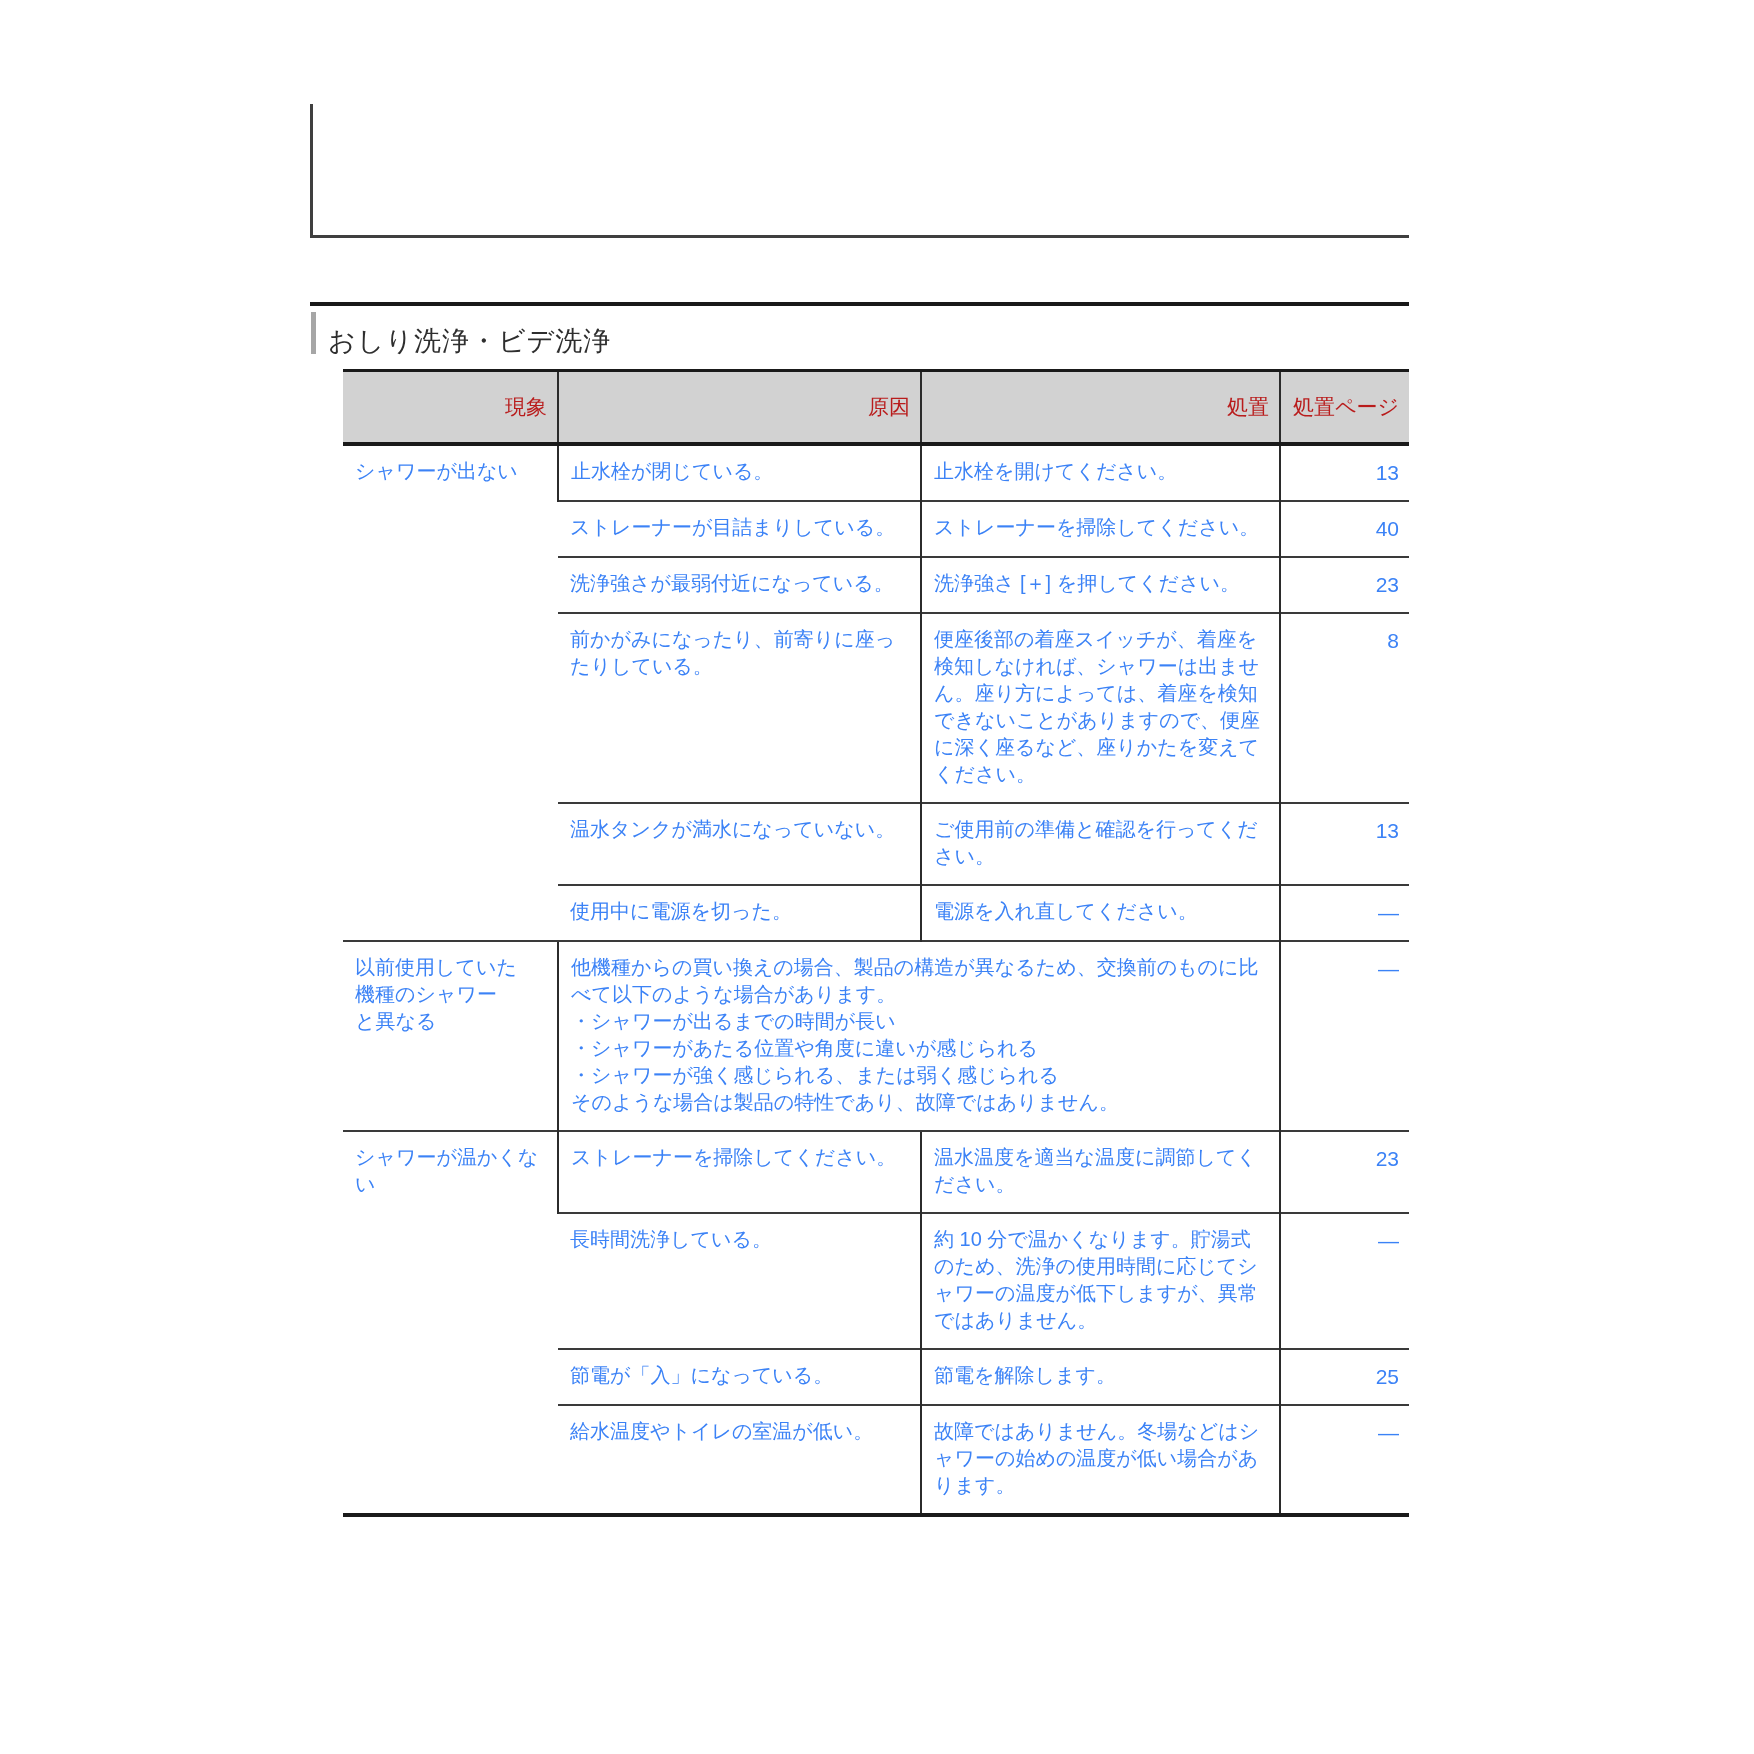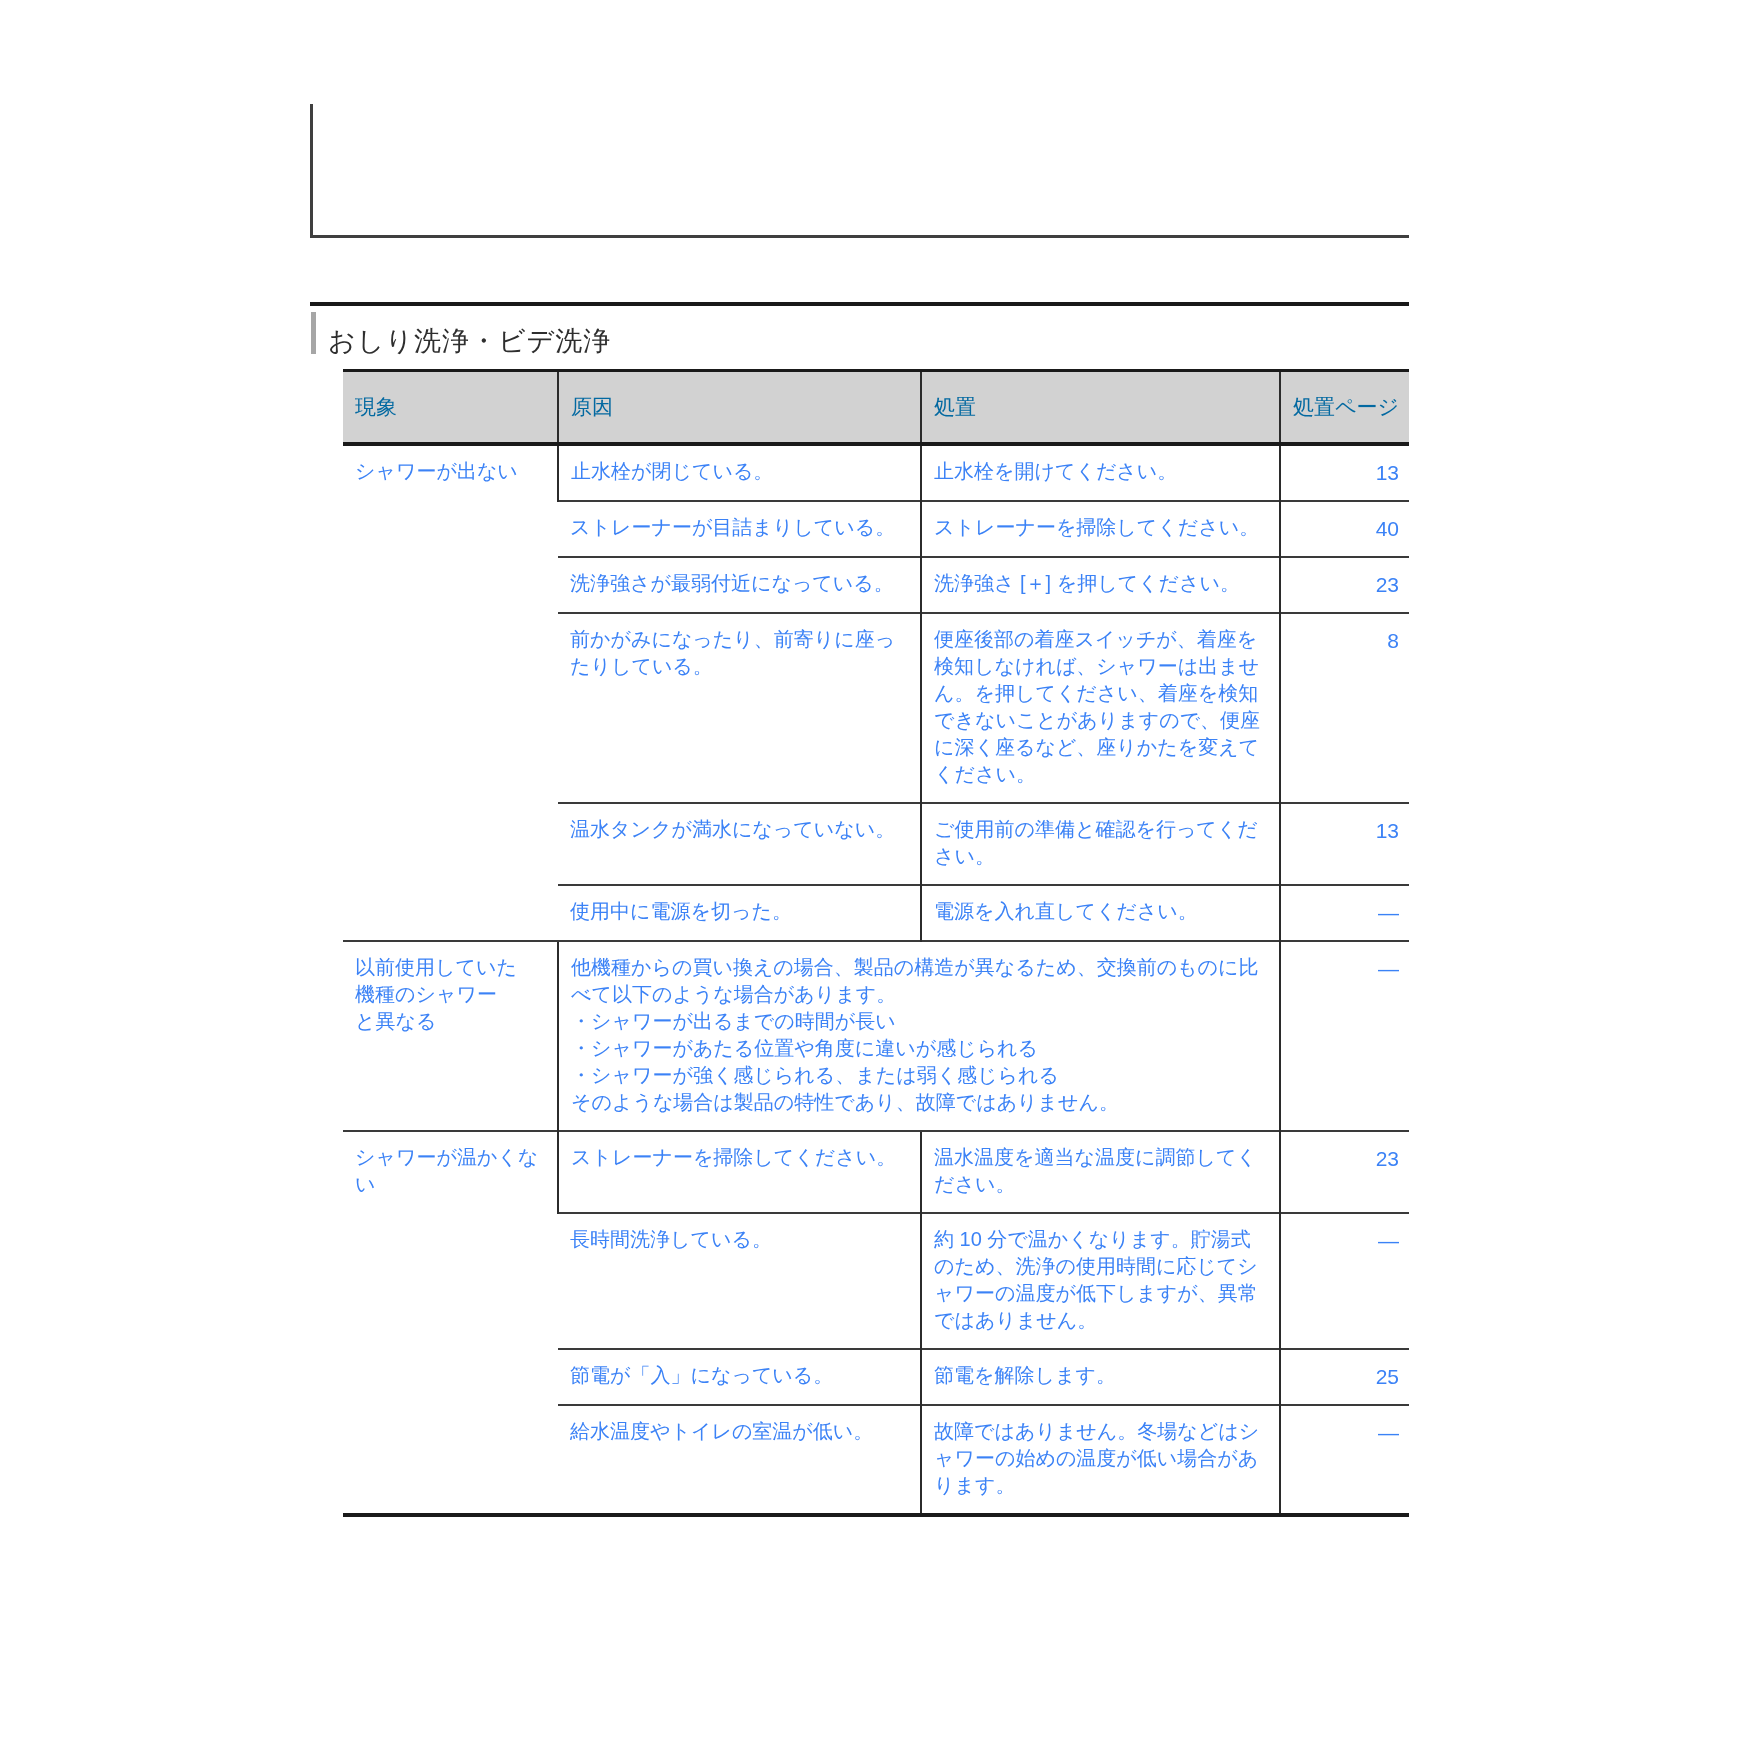--- a/index.html
+++ b/index.html
@@ -81,23 +81,23 @@
     border-collapse:collapse;
     table-layout:fixed;
     border-top:3px solid #1a1a1a;
     border-bottom:4px solid #1a1a1a;
     font-size:20px;
   }
   .faq-table th{
     background:#d2d2d2;
     border-bottom:4px solid #1a1a1a;
     font-weight:normal;
-    text-align:left;
+    text-align:right;
     font-size:21px;
-    color:#0369a1;
+    color:#b91c1c;
     padding:21px 10px 21px 12px;
   }
   .faq-table td{
     vertical-align:top;
     padding:12px 10px 14px 12px;
     line-height:27px;
     color:#3b82f6;
   }
   .faq-table th + th,
   .faq-table td + td{
@@ -176,21 +176,21 @@
         <td>
             <span class="cell-text">洗浄強さ [＋] を押してください。</span>
           </td>
         <td class="col-page">23</td>
       </tr>
       <tr>
         <td>
             <span class="cell-text">前かがみになったり、前寄りに座ったりしている。</span>
           </td>
         <td>
-            <span class="cell-text">便座後部の着座スイッチが、着座を検知しなければ、シャワーは出ません。を押してください、着座を検知できないことがありますので、便座に深く座るなど、座りかたを変えてください。</span>
+            <span class="cell-text">便座後部の着座スイッチが、着座を検知しなければ、シャワーは出ません。座り方によっては、着座を検知できないことがありますので、便座に深く座るなど、座りかたを変えてください。</span>
           </td>
         <td class="col-page">8</td>
       </tr>
       <tr>
         <td>
             <span class="cell-text">温水タンクが満水になっていない。</span>
           </td>
         <td>
             <span class="cell-text">ご使用前の準備と確認を行ってください。</span>
           </td>

